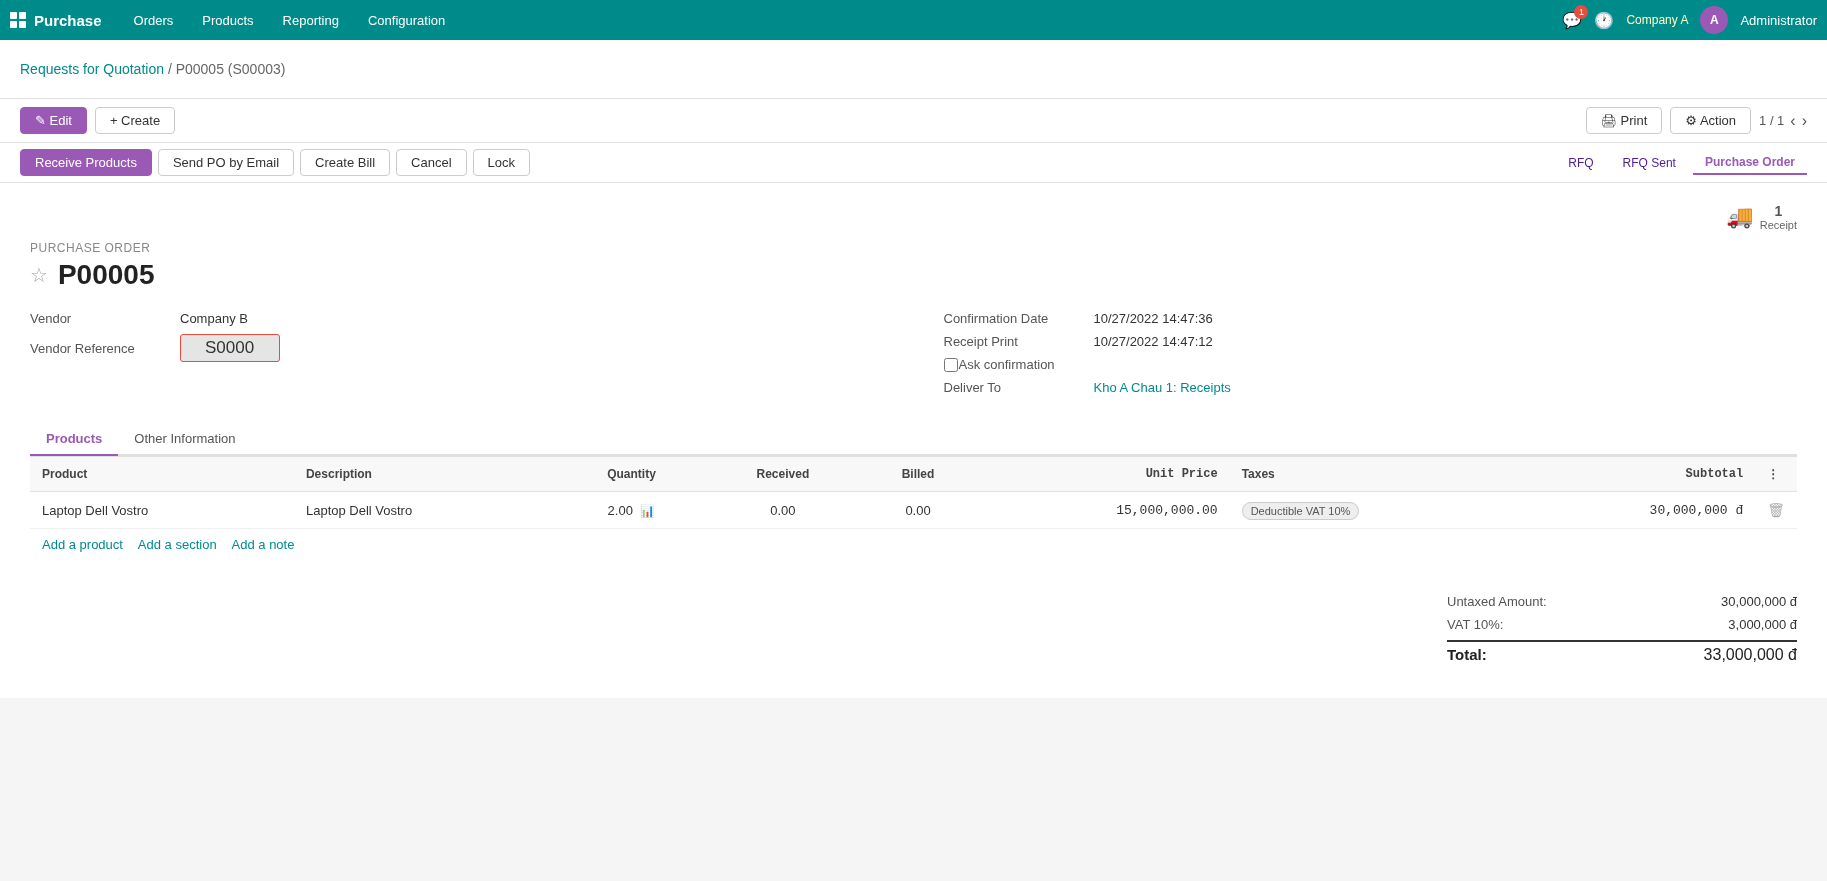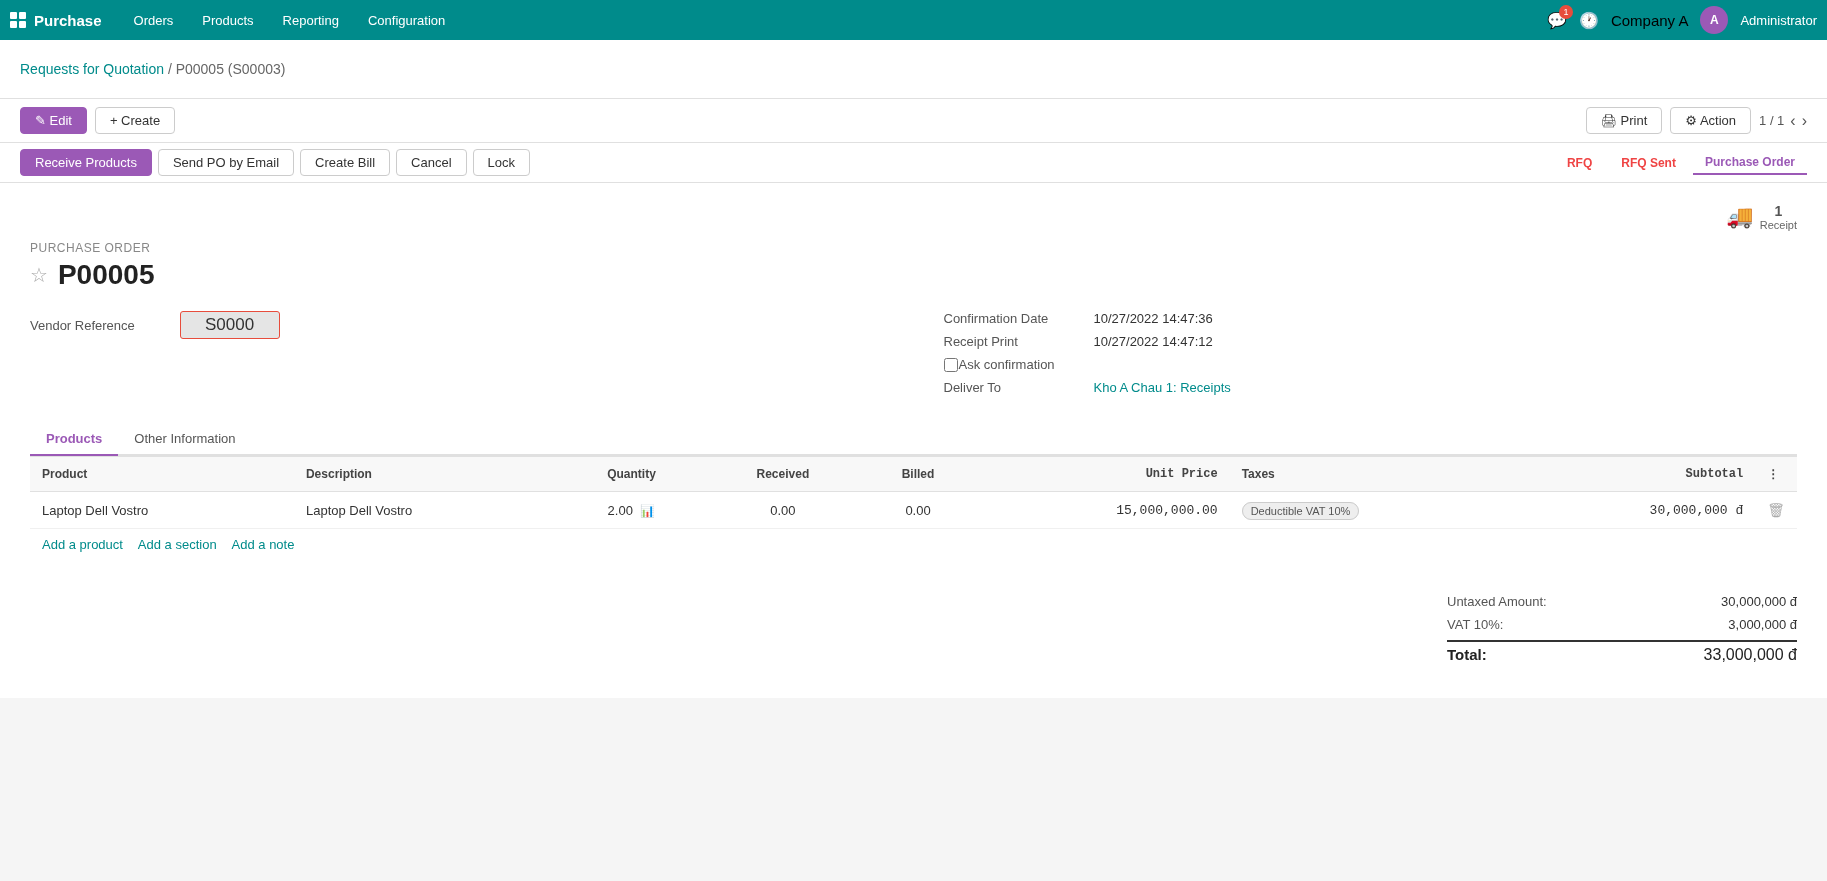--- a/index.html
+++ b/index.html
@@ -68,22 +68,22 @@
       color: white;
       border-radius: 50%;
       width: 14px;
       height: 14px;
       font-size: 9px;
       display: flex;
       align-items: center;
       justify-content: center;
     }
     .topnav-company {
-      color: #000000;
-      font-size: 15px;
+      color: #fef9c3;
+      font-size: 12px;
     }
     .topnav-avatar {
       width: 28px;
       height: 28px;
       border-radius: 50%;
       background: #9b59b6;
       display: flex;
       align-items: center;
       justify-content: center;
       color: white;
@@ -178,22 +178,21 @@
     }
     .status-stages {
       margin-left: auto;
       display: flex;
       align-items: center;
       gap: 5px;
     }
     .stage {
       padding: 4px 12px;
       font-size: 12px;
-      color: #ef4444;
-      font-weight: bold;
+      color: #4c1d95;
     }
     .stage-active {
       color: #9b59b6;
       font-weight: bold;
       border-bottom: 2px solid #9b59b6;
     }
     .receipt-btn {
       display: flex;
       align-items: center;
       gap: 6px;
@@ -457,20 +456,24 @@
   <div>
     <div class="record-label">Purchase Order</div>
     <div class="record-title-row">
       <span class="star-icon">☆</span>
       <span class="record-id">P00005</span>
     </div>
 
     <div style="display:grid; grid-template-columns:1fr 1fr; gap:0 60px;">
 
       <div>
+        <div class="form-row">
+          <span class="form-label">Vendor</span>
+          <span class="form-value">Company B</span>
+        </div>
         <div class="form-row">
           <span class="form-label">Vendor Reference</span>
           <input class="form-input" type="text" style="width: 100px;" value="S00003">
         </div>
       </div>
 
       <div>
         <div class="form-row">
           <span class="form-label">Confirmation Date</span>
           <span class="form-value">10/27/2022 14:47:36</span>

